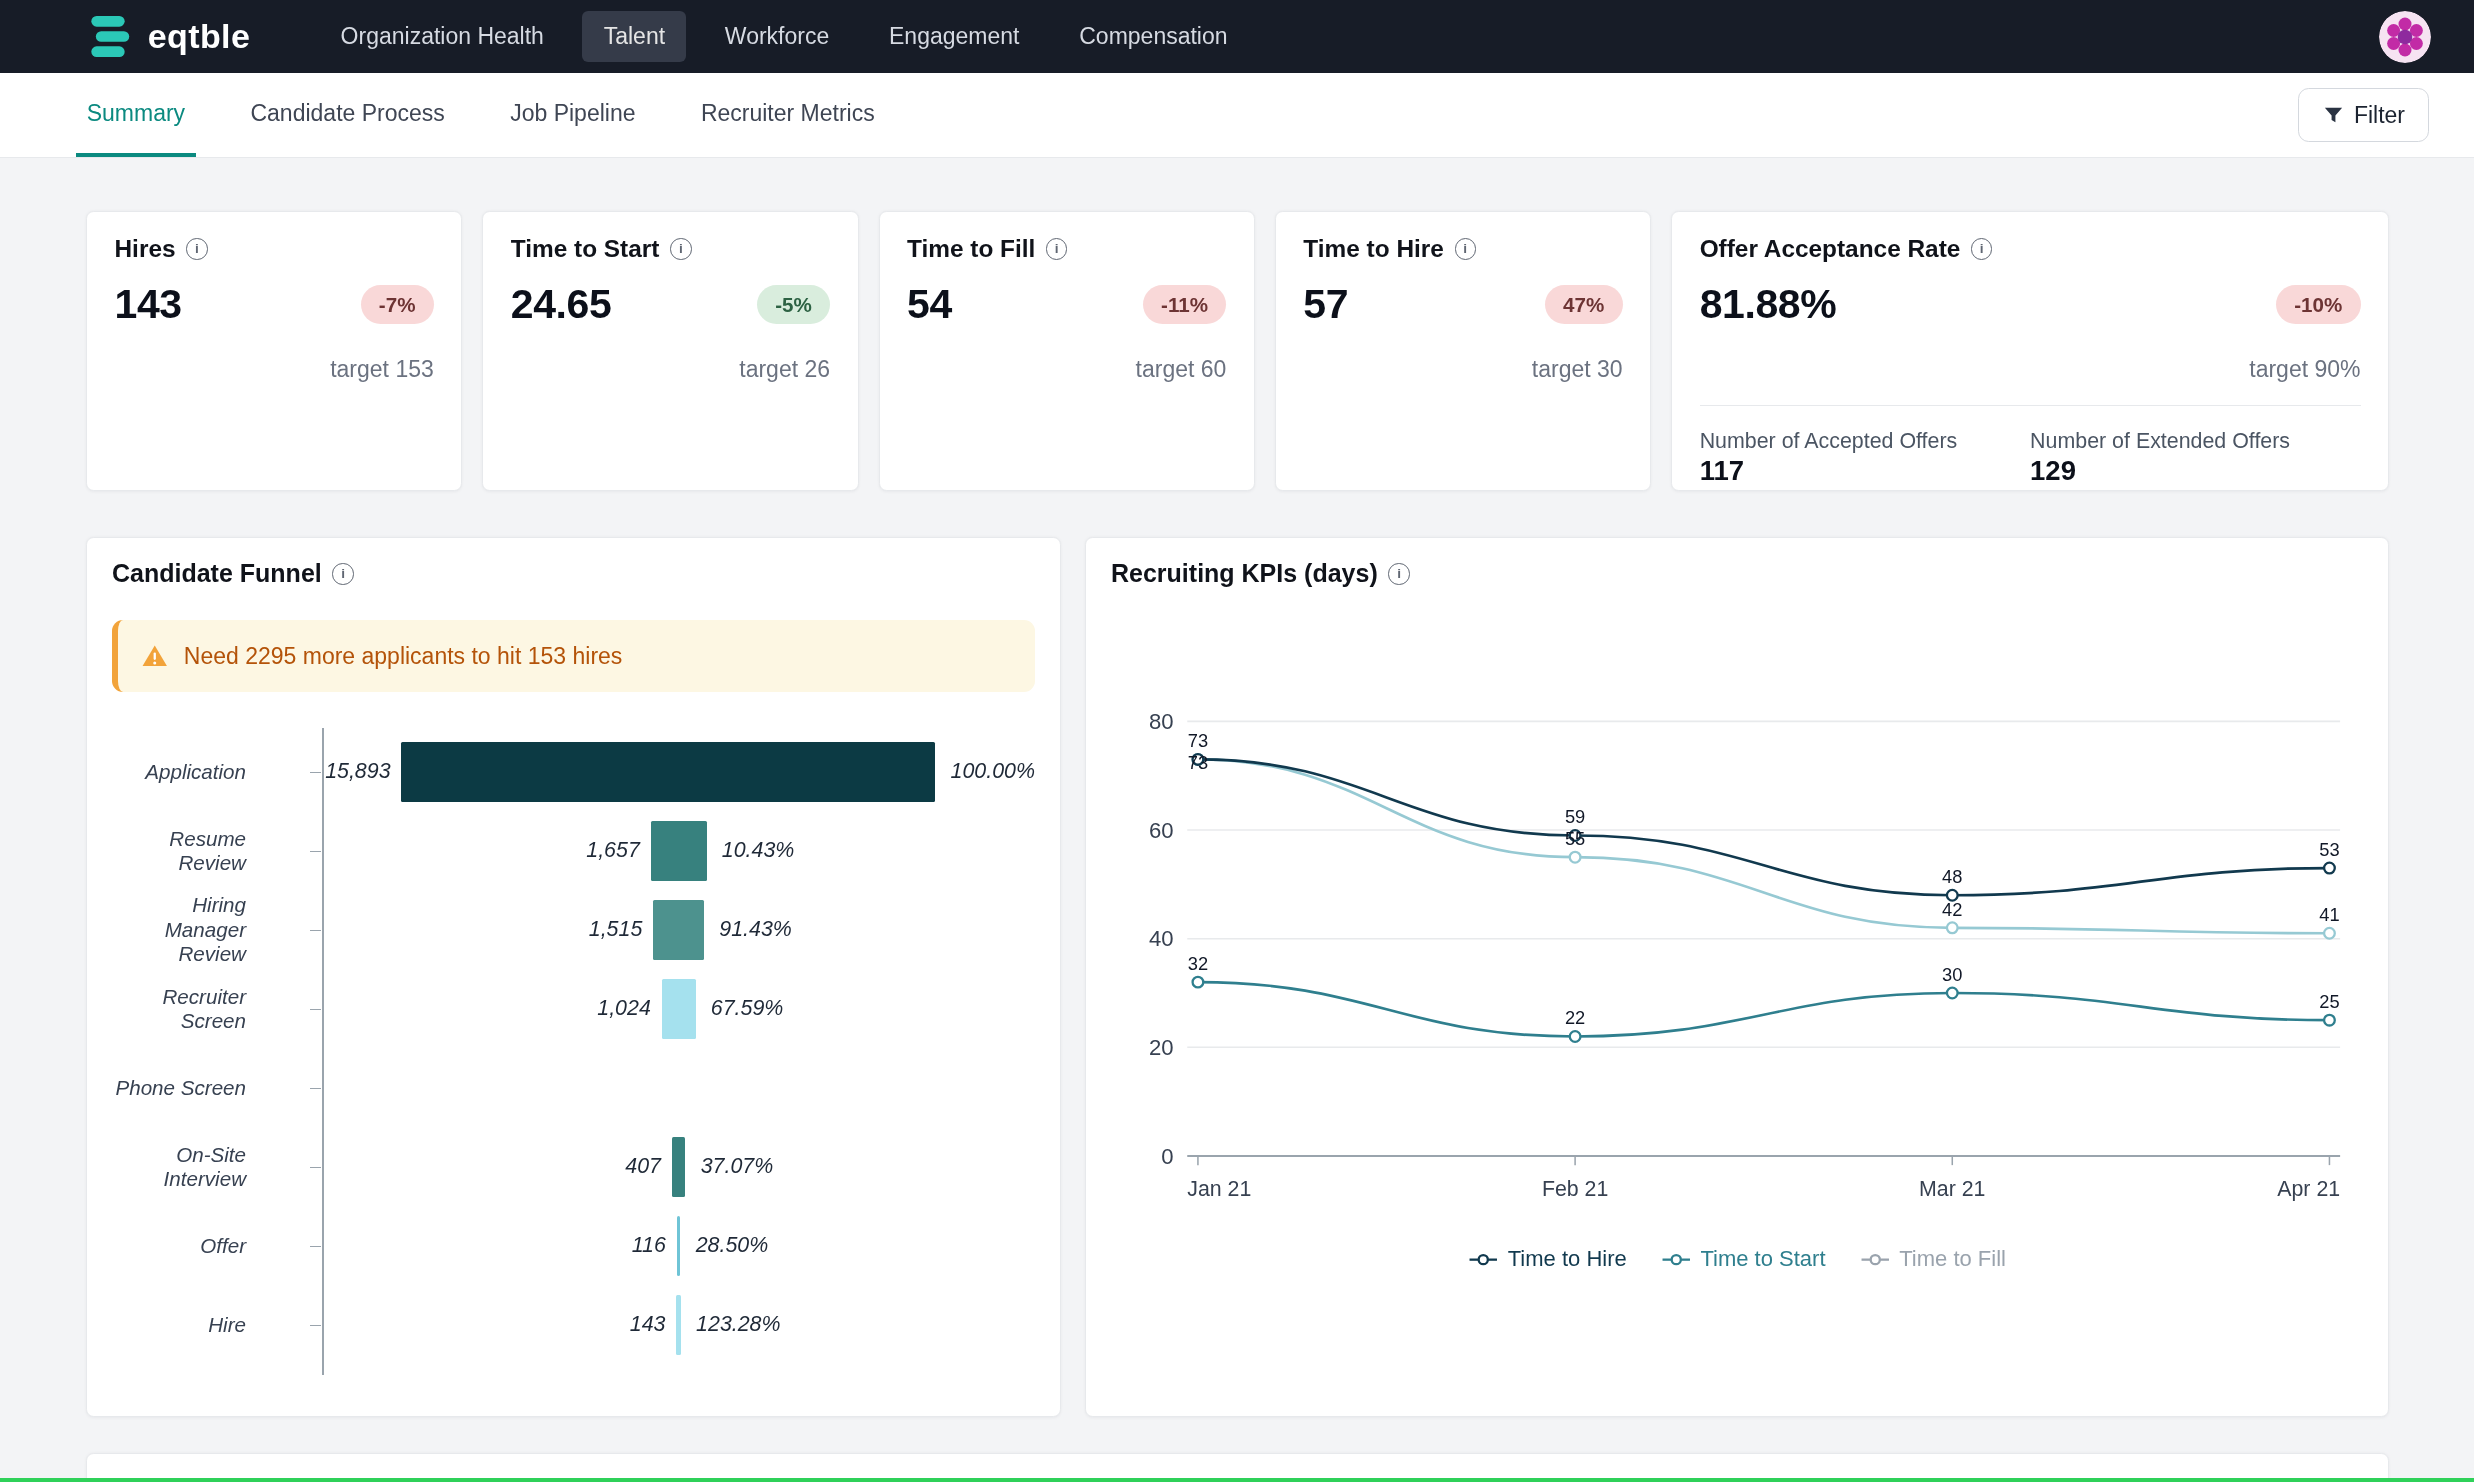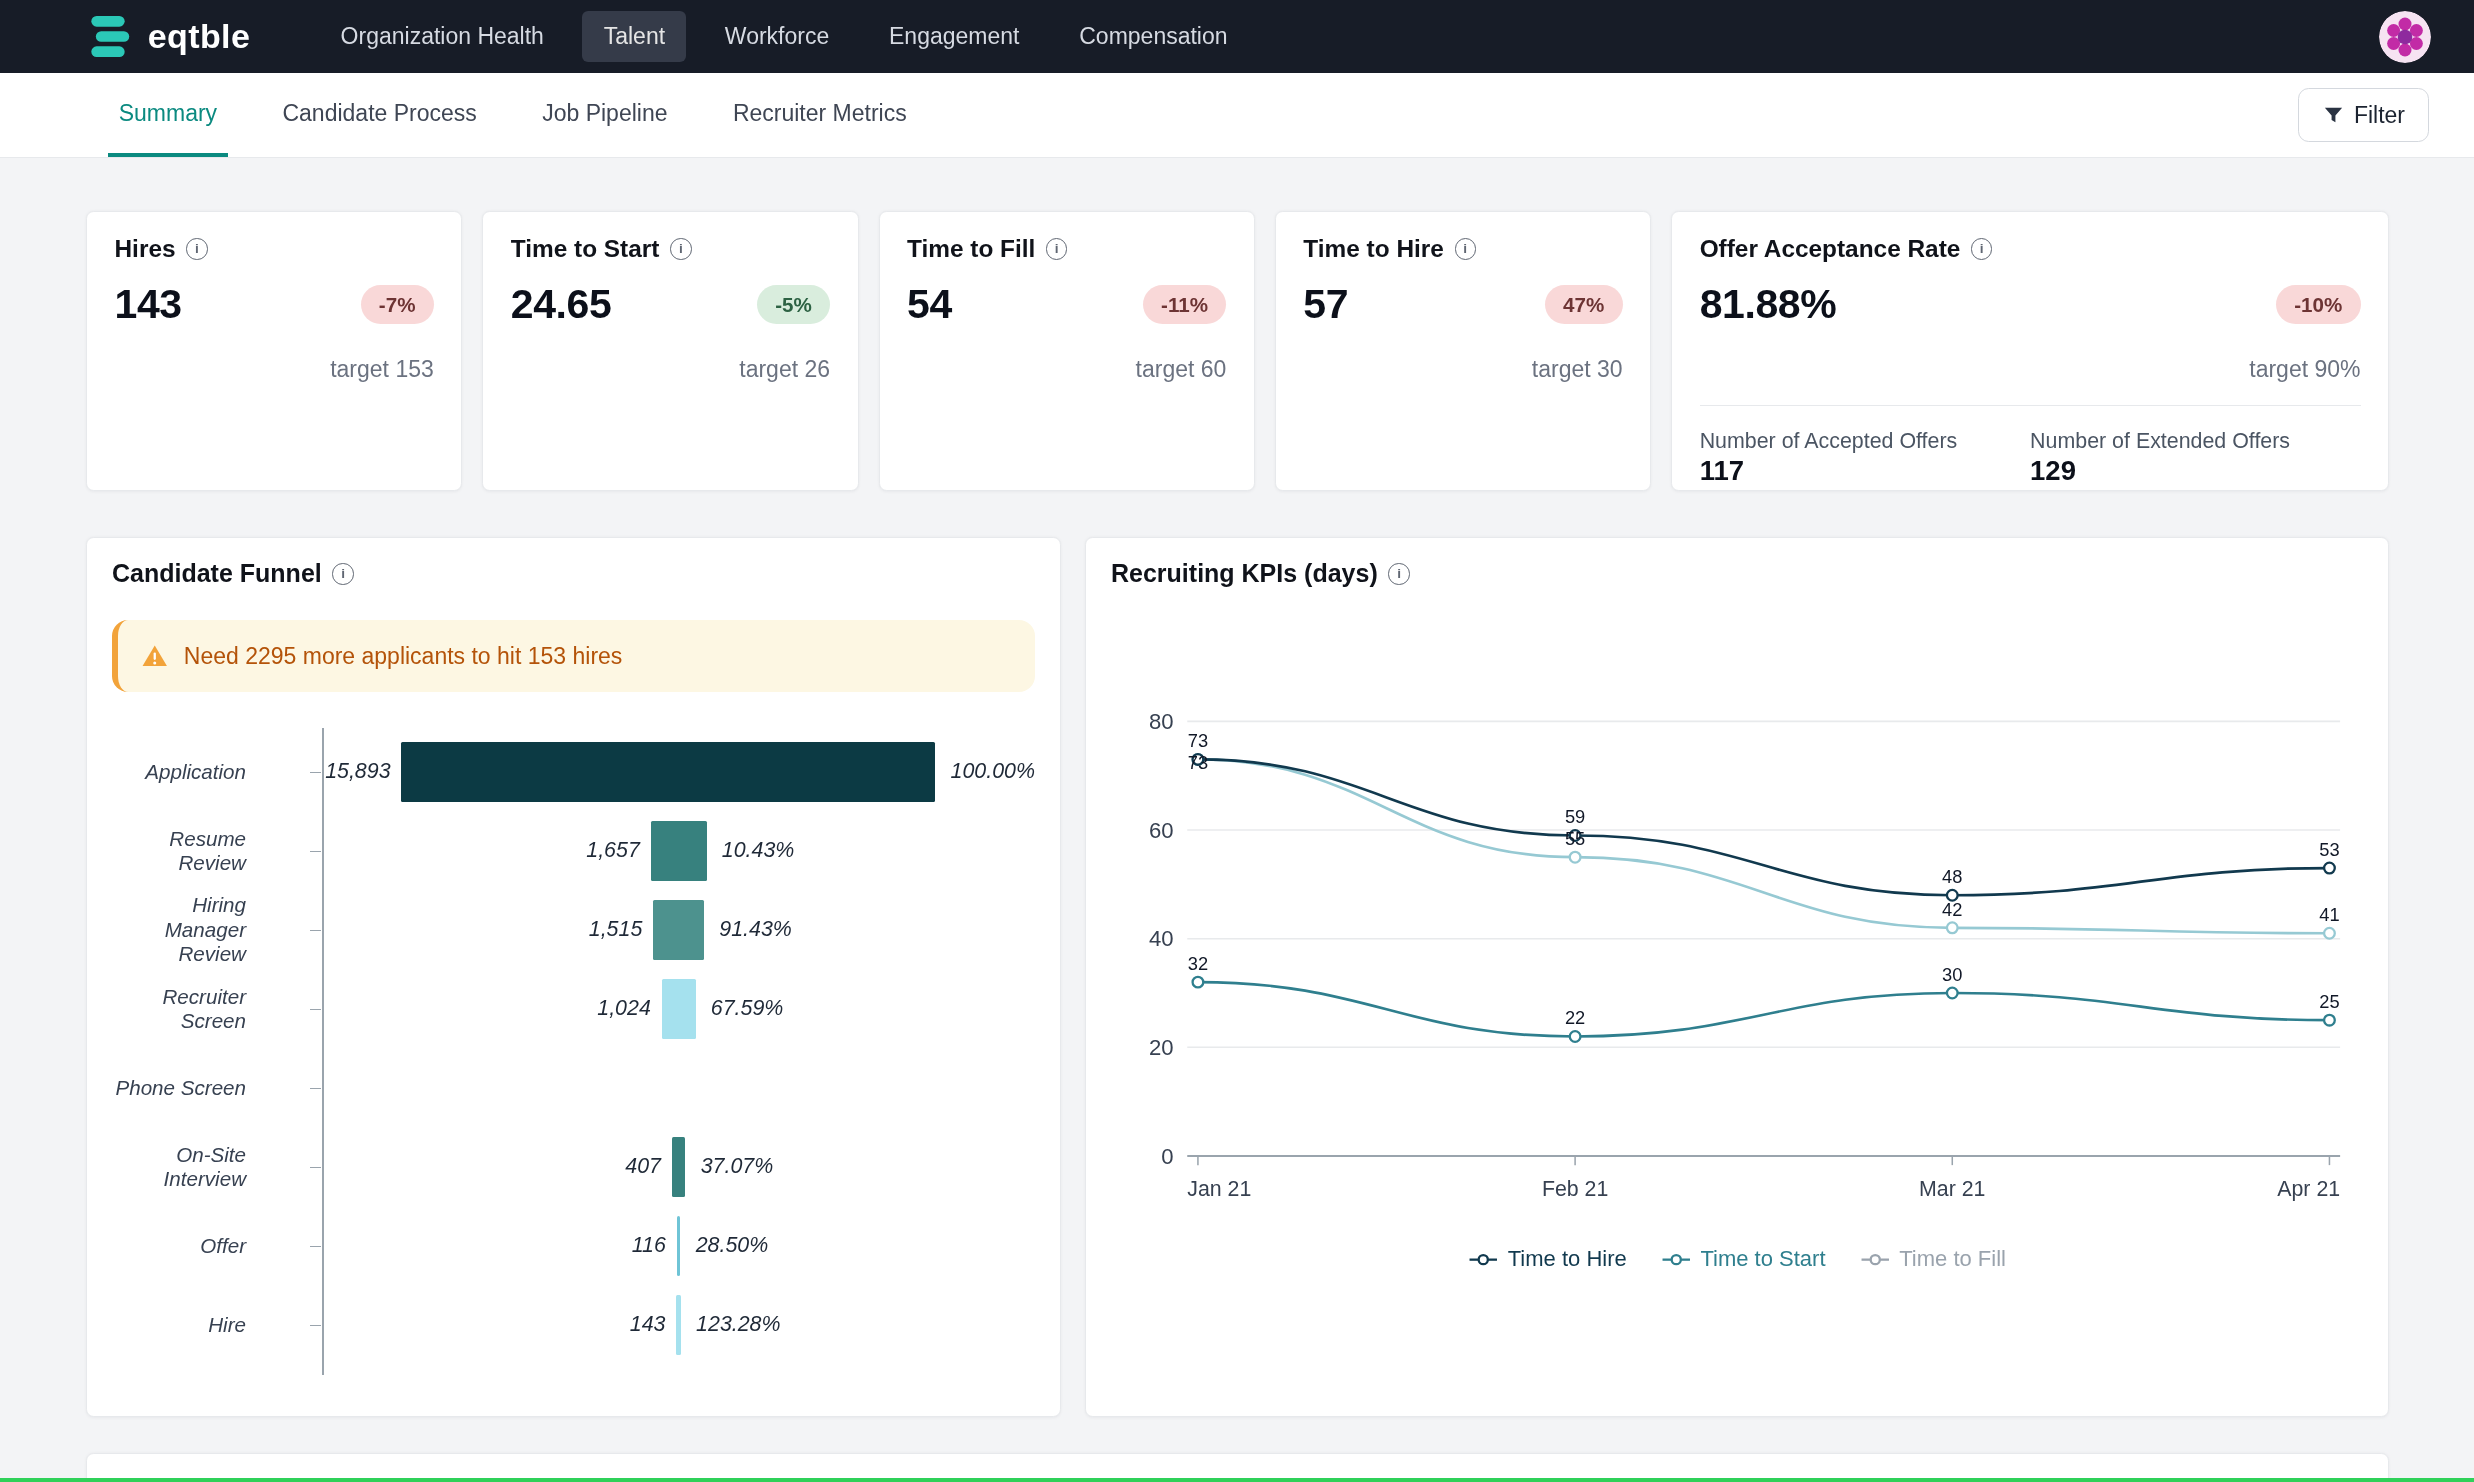--- a/index.html
+++ b/index.html
@@ -12,21 +12,21 @@
   
   .navbar { height:73px; background:#171c27; display:flex; align-items:center; padding:0 44px 0 85px; }
   .brand { display:flex; align-items:center; gap:13.7px; cursor:pointer; }
   .brand-text { color:#ffffff; font-size:34px; font-weight:700; letter-spacing:0.4px; }
   .nav-items { display:flex; align-items:center; gap:17px; margin-left:69px; flex:1; }
   .nav-item { color:#d6dae2; font-size:23px; padding:12.2px 21.4px; border-radius:6.1px; cursor:pointer; white-space:nowrap; }
   .nav-item.active { background:#353b49; color:#e5e5e5; }
   .avatar { width:52px; height:52px; border-radius:50%; overflow:hidden; margin-left:auto; cursor:pointer; flex:0 0 auto; }
 
   
-  .tabbar { height:85px; background:#ffffff; border-bottom:1.5px solid #e7e9ec; display:flex; align-items:center; padding:0 46px 0 108px; }
+  .tabbar { height:85px; background:#ffffff; border-bottom:1.5px solid #e7e9ec; display:flex; align-items:center; padding:0 46px 0 76px; }
   .tabs { display:flex; height:100%; }
   .tab { height:100%; display:flex; align-items:center; font-size:23px; color:#3f4654; padding:0 10.7px; margin-right:44px; border-bottom:4.6px solid transparent; cursor:pointer; white-space:nowrap; }
   .tab.active { color:#0b8a80; border-bottom-color:#0b8a80; font-weight:500; }
   .filter-btn { margin-left:auto; display:flex; align-items:center; gap:9.2px; border:1.5px solid #d4d8de; border-radius:10.7px; padding:12.2px 23px; font-size:23px; font-weight:500; color:#1b2330; background:#ffffff; cursor:pointer; }
 
   
   main { padding:53px 86px 0; }
 
   .card { background:#ffffff; border:0.8px solid #e7e9ec; border-radius:7.6px; box-shadow:0 0.8px 3.1px rgba(16,24,40,.05); }
 
@@ -51,21 +51,21 @@
   .sub-metrics { display:flex; margin-top:23px; }
   .sub-metric { flex:1; }
   .sub-label { font-size:21.4px; color:#4b5563; }
   .sub-value { font-size:27.5px; font-weight:700; color:#0c101a; margin-top:1px; }
 
   
   .charts-row { display:flex; gap:24px; margin-top:46px; }
   .funnel-card { width:975px; height:880px; padding:21.4px 25px; flex:0 0 auto; }
   .kpis-card { flex:1; height:880px; padding:21.4px 25px; }
 
-  .warning-banner { margin-top:32px; background:#fdf7e3; border-left:6.9px solid #f2a33a; border-radius:16px;
+  .warning-banner { margin-top:32px; background:#fdf7e3; border-left:6.9px solid #f2a33a; border-radius:11px;
                     height:72px; display:flex; align-items:center; gap:15.3px; padding:12px 23px; }
   .warning-text { font-size:23px; color:#b45309; }
 
   .funnel-plot { position:relative; margin-top:40px;font-style:italic; }
   .funnel-axis { position:absolute; left:210px; top:-4.6px; bottom:-10.7px; width:1.5px; background:#9aa4ad; }
   .f-row { display:flex; align-items:center; height:79px; }
   .f-label { width:134px; text-align:right; font-size:20.6px; color:#374151; line-height:1.18; }
   .f-tick { width:76px; position:relative; height:100%; flex:0 0 auto; }
   .f-tick::after { content:""; position:absolute; right:1.5px; top:50%; width:10.7px; height:1.5px; background:#9aa4ad; }
   .f-chart { flex:1; display:grid; grid-template-columns:1fr auto 1fr; align-items:center; height:100%; }

